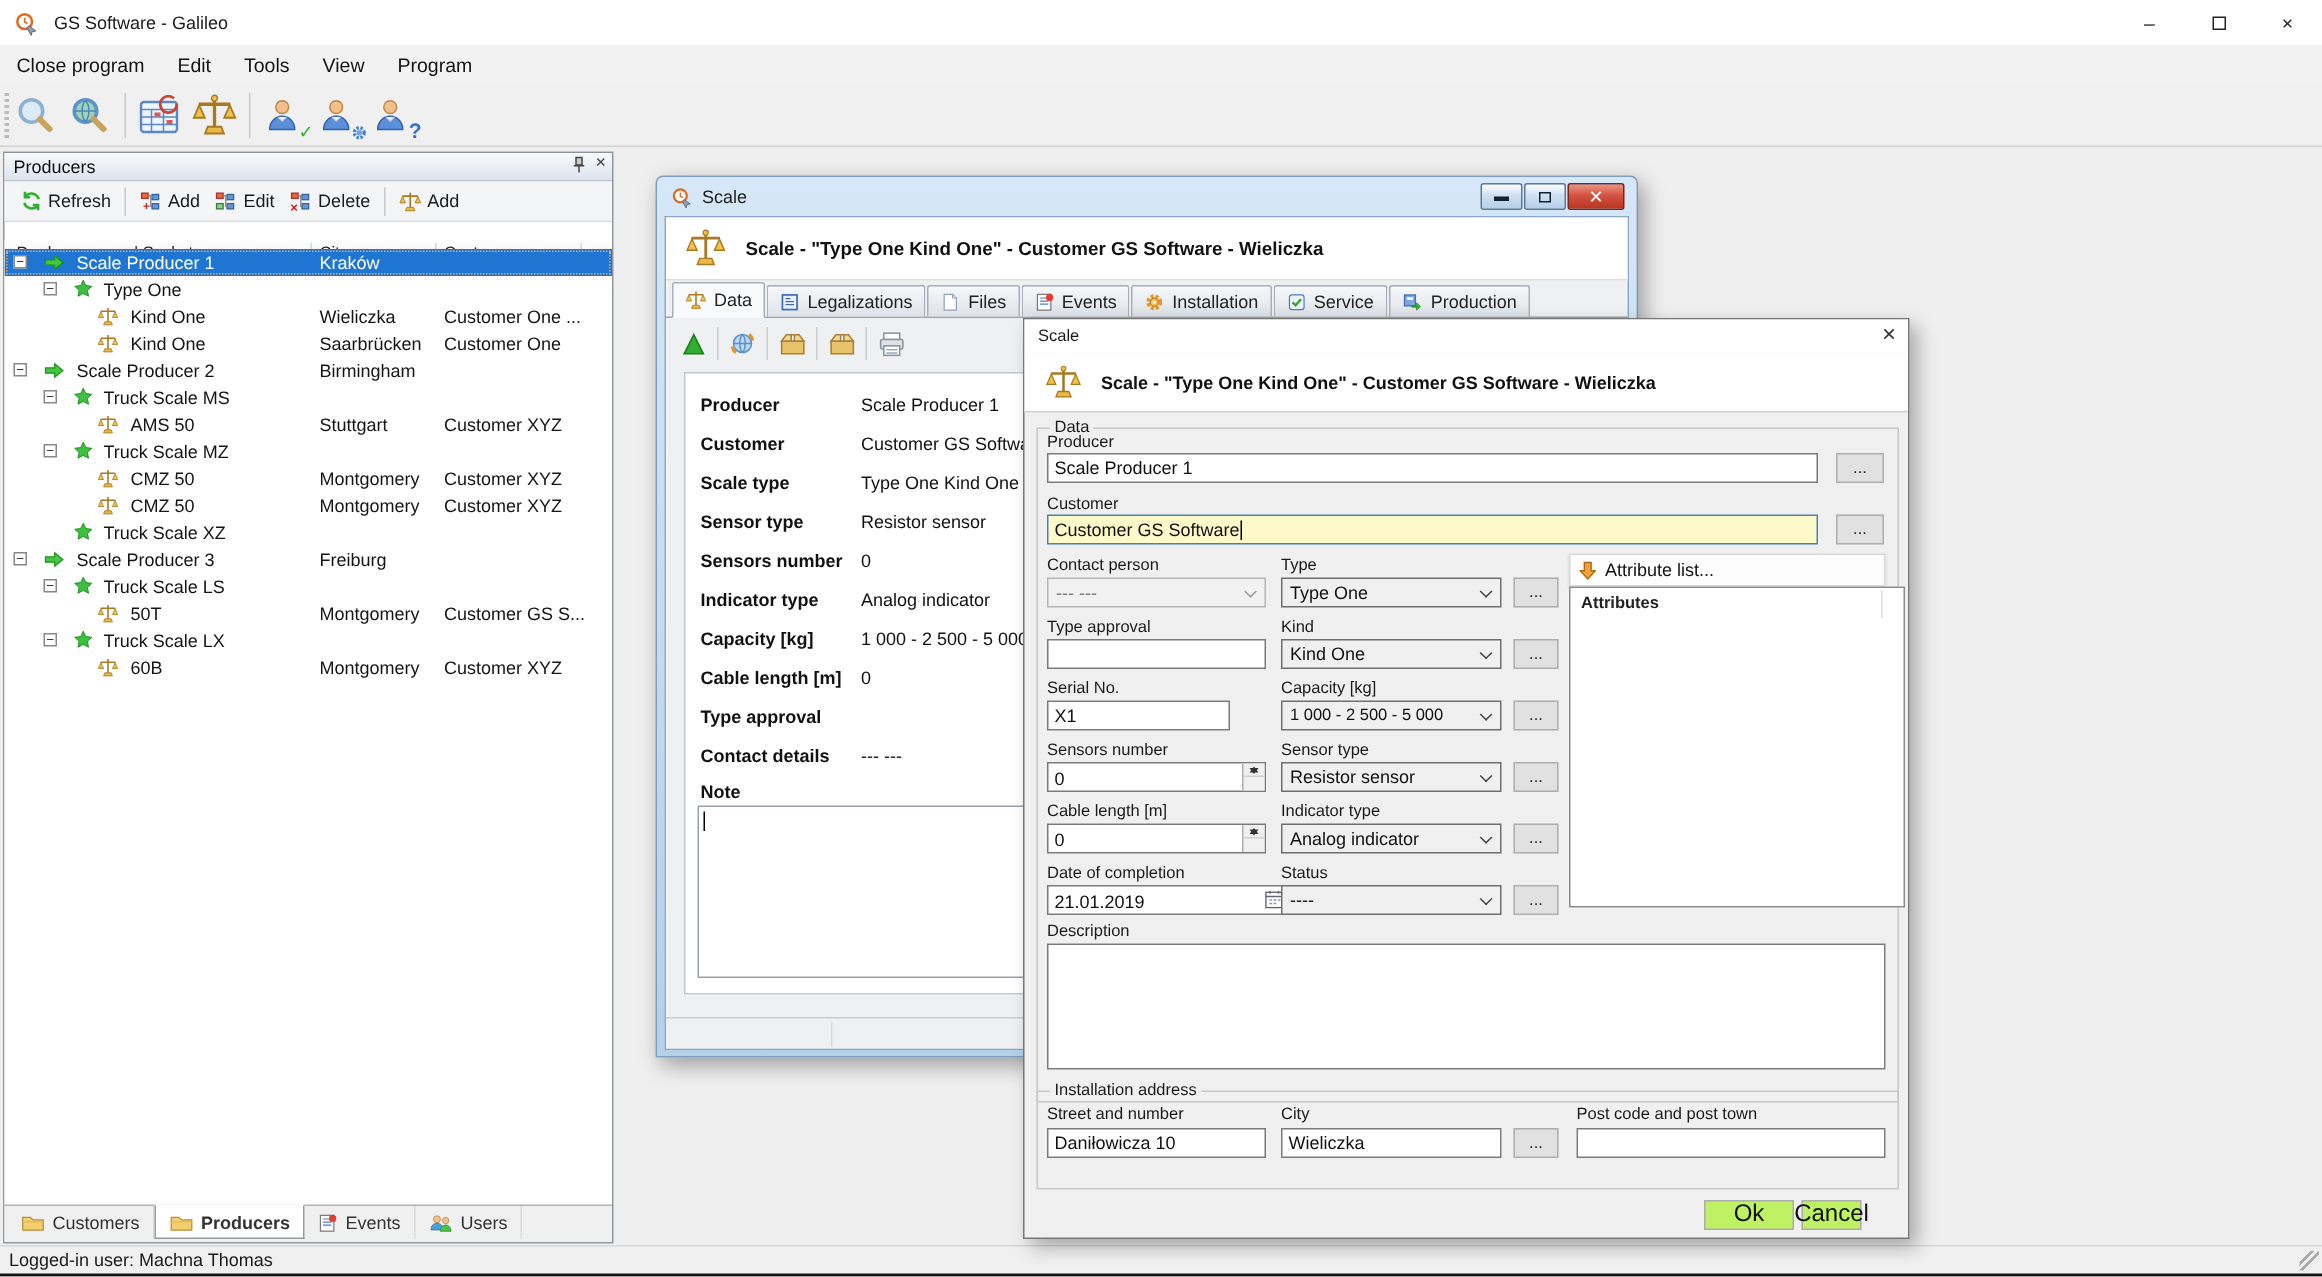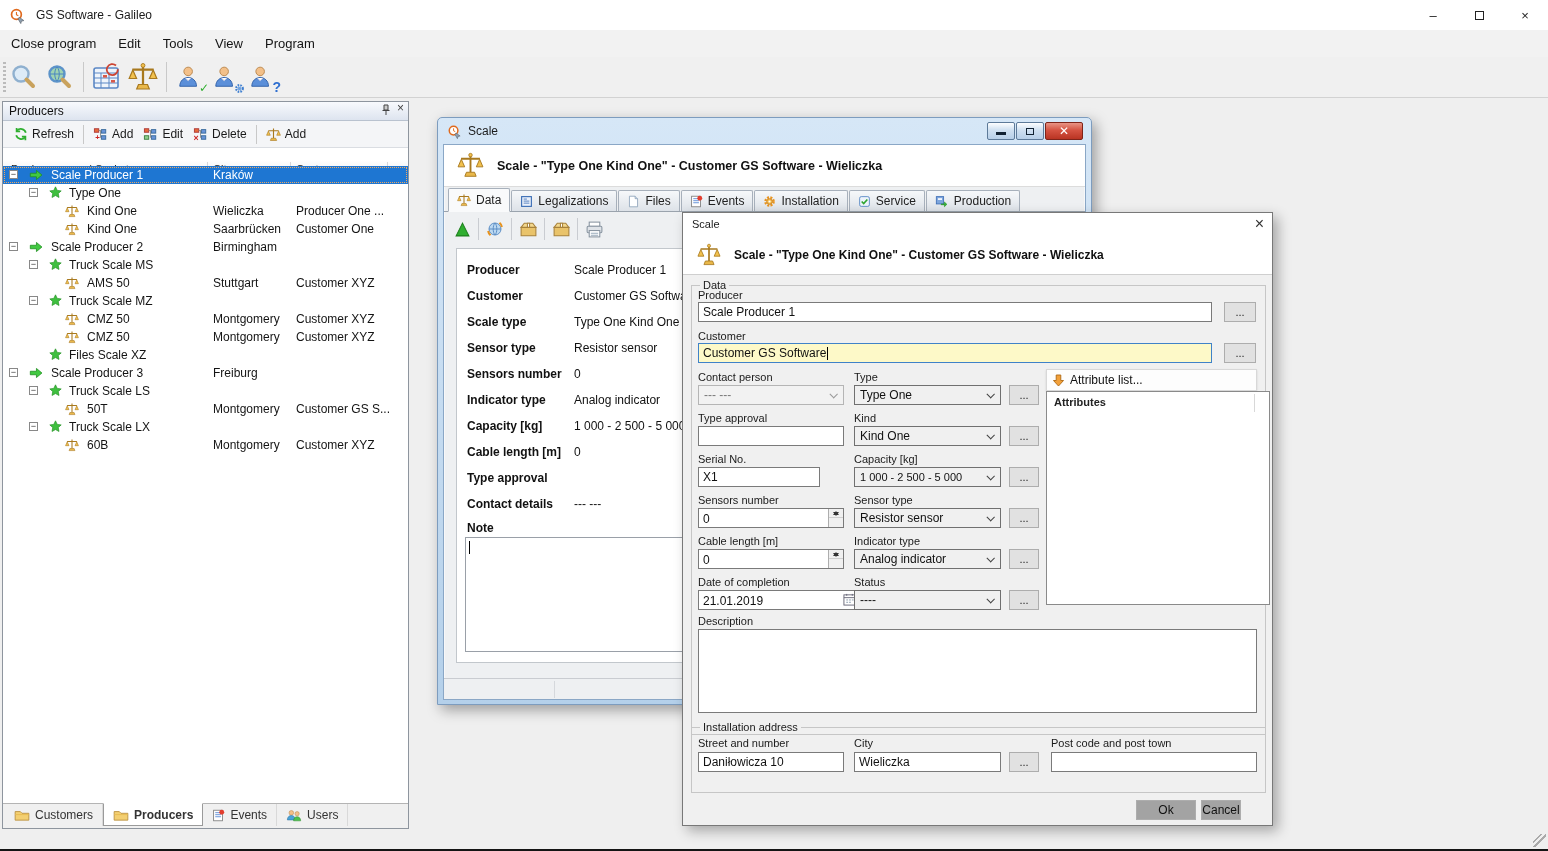--- a/index.html
+++ b/index.html
@@ -99,21 +99,21 @@
 .tri-up{width:0;height:0;border-left:3px solid transparent;border-right:3px solid transparent;border-bottom:4px solid #333}
 .tri-dn{width:0;height:0;border-left:3px solid transparent;border-right:3px solid transparent;border-top:4px solid #333}
 .datebox{position:absolute;height:20px;background:#fff;border:1px solid #7a7a7a;font-size:12px}
 .datebox .val{position:absolute;left:4px;top:3px}
 .datebox .dctl{position:absolute;right:2px;top:2px;display:flex;align-items:center;gap:3px}
 .attr-head{position:absolute;height:22px;background:#fdfdfd;border:1px solid #d8d8d8;display:flex;align-items:center;gap:6px;padding-left:6px;font-size:12px;box-shadow:0 1px 2px rgba(0,0,0,.12)}
 .attr-list{position:absolute;background:#fff;border:1px solid #8a8a8a}
 .attr-list .colcap{position:absolute;left:7px;top:4px;font-size:11px;font-weight:bold;color:#222}
 .attr-list .coldiv{position:absolute;right:14px;top:2px;width:1px;height:18px;background:#d8d8d8}
 .bigtext{position:absolute;background:#fff;border:1px solid #7a7a7a}
-.btn{position:absolute;height:20px;background:#a3a3a3;border:1px solid #adadad;font-size:12px;display:flex;align-items:center;justify-content:center;color:#111}
+.btn{position:absolute;height:20px;background:#bef264;border:1px solid #adadad;font-size:16px;display:flex;align-items:center;justify-content:center;color:#111}
 </style>
 </head>
 <body>
 
 <div id="screen">
 
   <div class="titlebar">
     <span class="appicon">
         <svg viewBox="0 0 16 16">
           <circle cx="7" cy="7" r="4.6" fill="#fff" stroke="#e06a1e" stroke-width="1.6"></circle>
@@ -305,21 +305,21 @@
           <span class="ticon" style="left:62px">
             <svg width="14" height="14" viewBox="0 0 20 20">
               <path d="M10 2v13M3 5h14" stroke="#a8791f" stroke-width="1.5" fill="none"></path>
               <path d="M0.8 11h4.9L3.2 5.4Z" fill="#f2c14e" stroke="#a8791f" stroke-width=".8"></path>
               <path d="M14.3 11h4.9L16.8 5.4Z" fill="#f2c14e" stroke="#a8791f" stroke-width=".8"></path>
               <path d="M7 15h6l1.2 3H5.8Z" fill="#e9b84a" stroke="#a8791f" stroke-width=".8"></path>
             </svg>
           </span>
           <span class="tname" style="left:84px">Kind One</span>
           <span class="tcity">Wieliczka</span>
-          <span class="tcust">Producer One ...</span>
+          <span class="tcust">Customer One ...</span>
         </div>
         <div class="trow">
           <span class="ticon" style="left:62px">
             <svg width="14" height="14" viewBox="0 0 20 20">
               <path d="M10 2v13M3 5h14" stroke="#a8791f" stroke-width="1.5" fill="none"></path>
               <path d="M0.8 11h4.9L3.2 5.4Z" fill="#f2c14e" stroke="#a8791f" stroke-width=".8"></path>
               <path d="M14.3 11h4.9L16.8 5.4Z" fill="#f2c14e" stroke="#a8791f" stroke-width=".8"></path>
               <path d="M7 15h6l1.2 3H5.8Z" fill="#e9b84a" stroke="#a8791f" stroke-width=".8"></path>
             </svg>
           </span>
@@ -398,21 +398,21 @@
           <span class="tname" style="left:84px">CMZ 50</span>
           <span class="tcity">Montgomery</span>
           <span class="tcust">Customer XYZ</span>
         </div>
         <div class="trow">
           <span class="ticon" style="left:46px">
             <svg width="13" height="13" viewBox="0 0 16 16">
               <path d="M8 1l2.1 4.4 4.9.6-3.6 3.3.9 4.8L8 11.8 3.7 14.1l.9-4.8L1 6l4.9-.6Z" fill="#3fbf3f" stroke="#1f8f1f" stroke-width=".8"></path>
             </svg>
           </span>
-          <span class="tname" style="left:66px">Files Scale XZ</span>
+          <span class="tname" style="left:66px">Truck Scale XZ</span>
           <span class="tcity"></span>
           <span class="tcust"></span>
         </div>
         <div class="trow">
           <span class="expander" style="left:6px">−</span>
           <span class="ticon" style="left:26px">
             <svg width="14" height="14" viewBox="0 0 16 16">
               <path d="M1.5 6h7V2.8L14.8 8l-6.3 5.2V10h-7Z" fill="#41c941" stroke="#1f8f1f" stroke-width=".9"></path>
             </svg>
           </span>
@@ -847,15 +847,18 @@
     <div class="dots" style="left:326px;top:539px;width:30px">...</div>
     <span class="flabel" style="left:368px;top:524px">Post code and post town</span>
     <div class="tbox" style="left:368px;top:539px;width:206px">
         <span></span>
       </div>
 
     <div class="btn" style="left:453px;top:587px;width:60px">Ok</div>
     <div class="btn" style="left:518px;top:587px;width:40px">Cancel</div>
   </div>
 
+  <div class="statusbar">
+    <span>Logged-in user: Machna Thomas</span>
+  </div>
   <div class="grip"></div>
   <div class="bottomstrip"></div>
 </div>
 
 </body></html>

